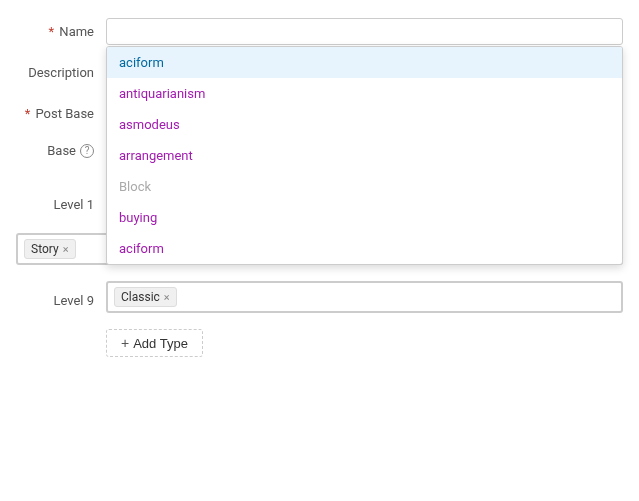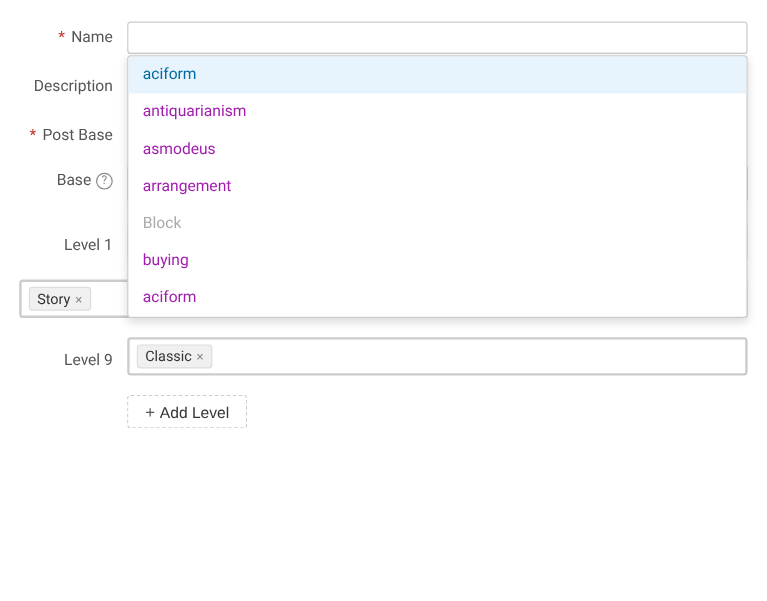--- a/index.html
+++ b/index.html
@@ -304,18 +304,18 @@
           </span>
         </div>
     </div>
   </div>
 
   <div class="form-row">
     <div class="form-label"></div>
     <div class="form-field">
       <button class="add-level-btn">
         <span class="plus-icon">+</span>
-        <span>Add Level</span>
+        <span>Add Type</span>
       </button>
     </div>
   </div>
 
 </div>
 
 </body></html>

